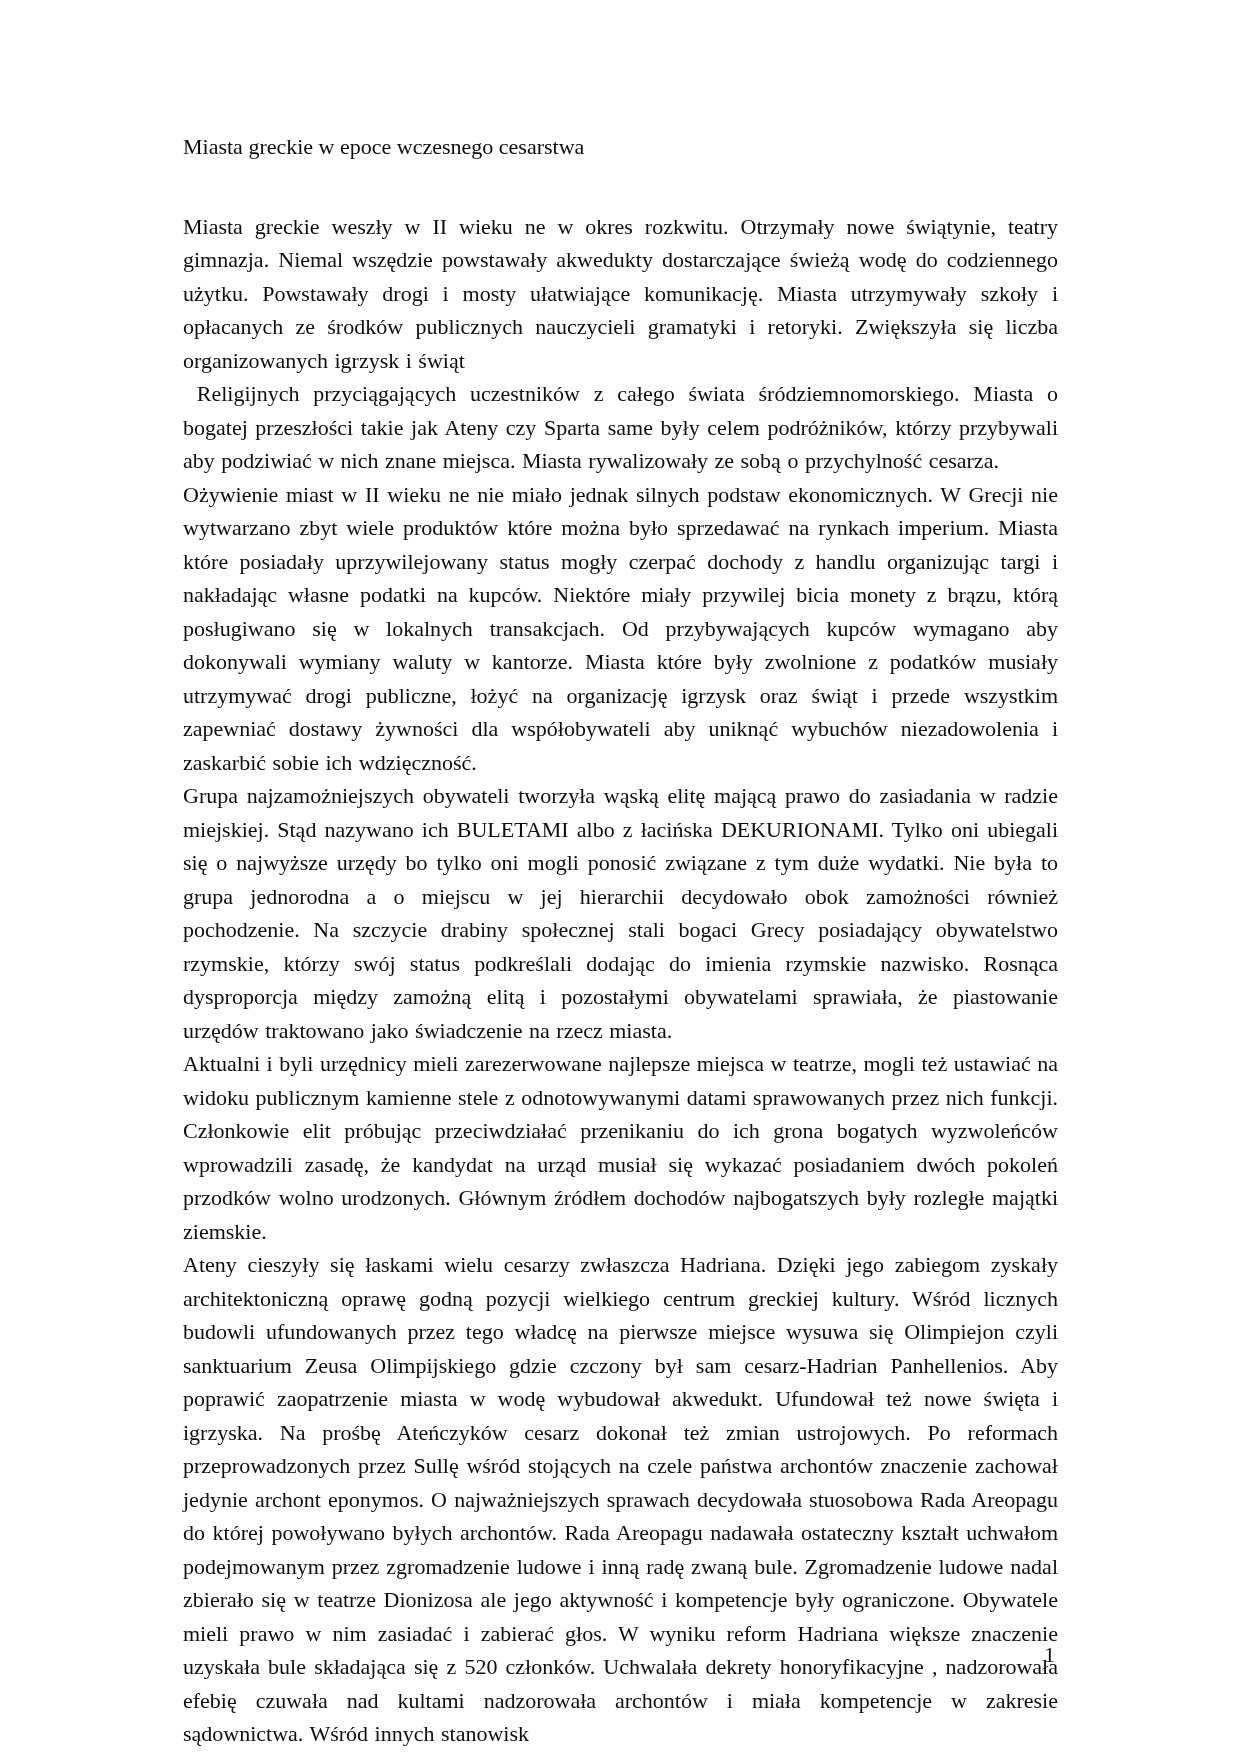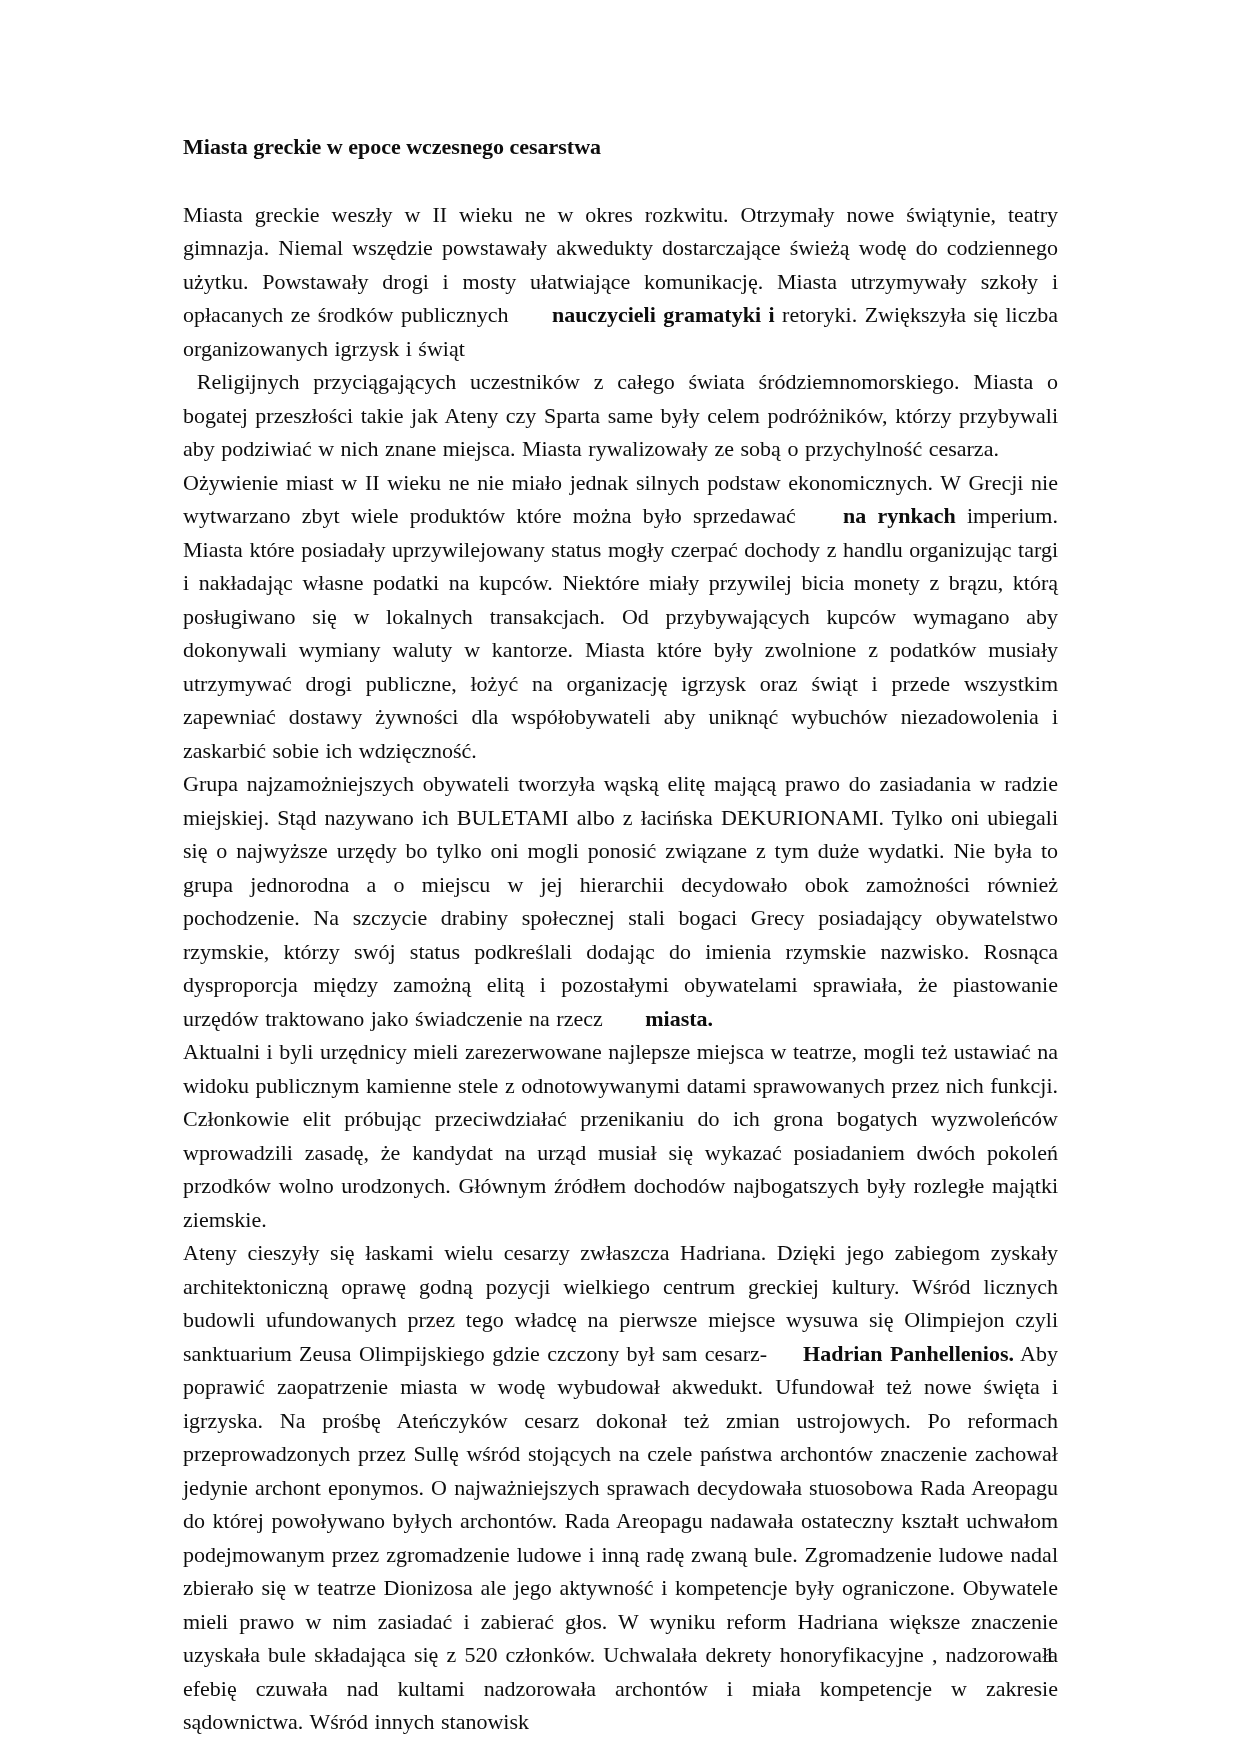--- a/index.html
+++ b/index.html
@@ -14,33 +14,32 @@
     background: #ffffff;
     box-sizing: border-box;
     padding: 130px 182px 0 183px;
     font-family: "Liberation Serif", "DejaVu Serif", serif;
     color: #0d0d0d;
     overflow: hidden;
   }
   .doc-title {
     font-size: 22px;
     line-height: 33.5px;
-    font-weight: bold;
-    margin: 0 0 34px 0;
+    font-weight: normal;
+    margin: 0 0 46px 0;
   }
   .doc-body p {
     margin: 0;
     font-size: 22px;
     line-height: 33.5px;
     text-align: justify;
     word-spacing: 1px;
   }
   .doc-body p span.bold {
-    font-weight: bold;
-    margin-left: 36px;
+    font-weight: normal;
   }
   .page-number {
     position: absolute;
     right: 185px;
     top: 1638px;
     font-size: 22px;
     line-height: 33.5px;
   }
 </style>
 </head>

